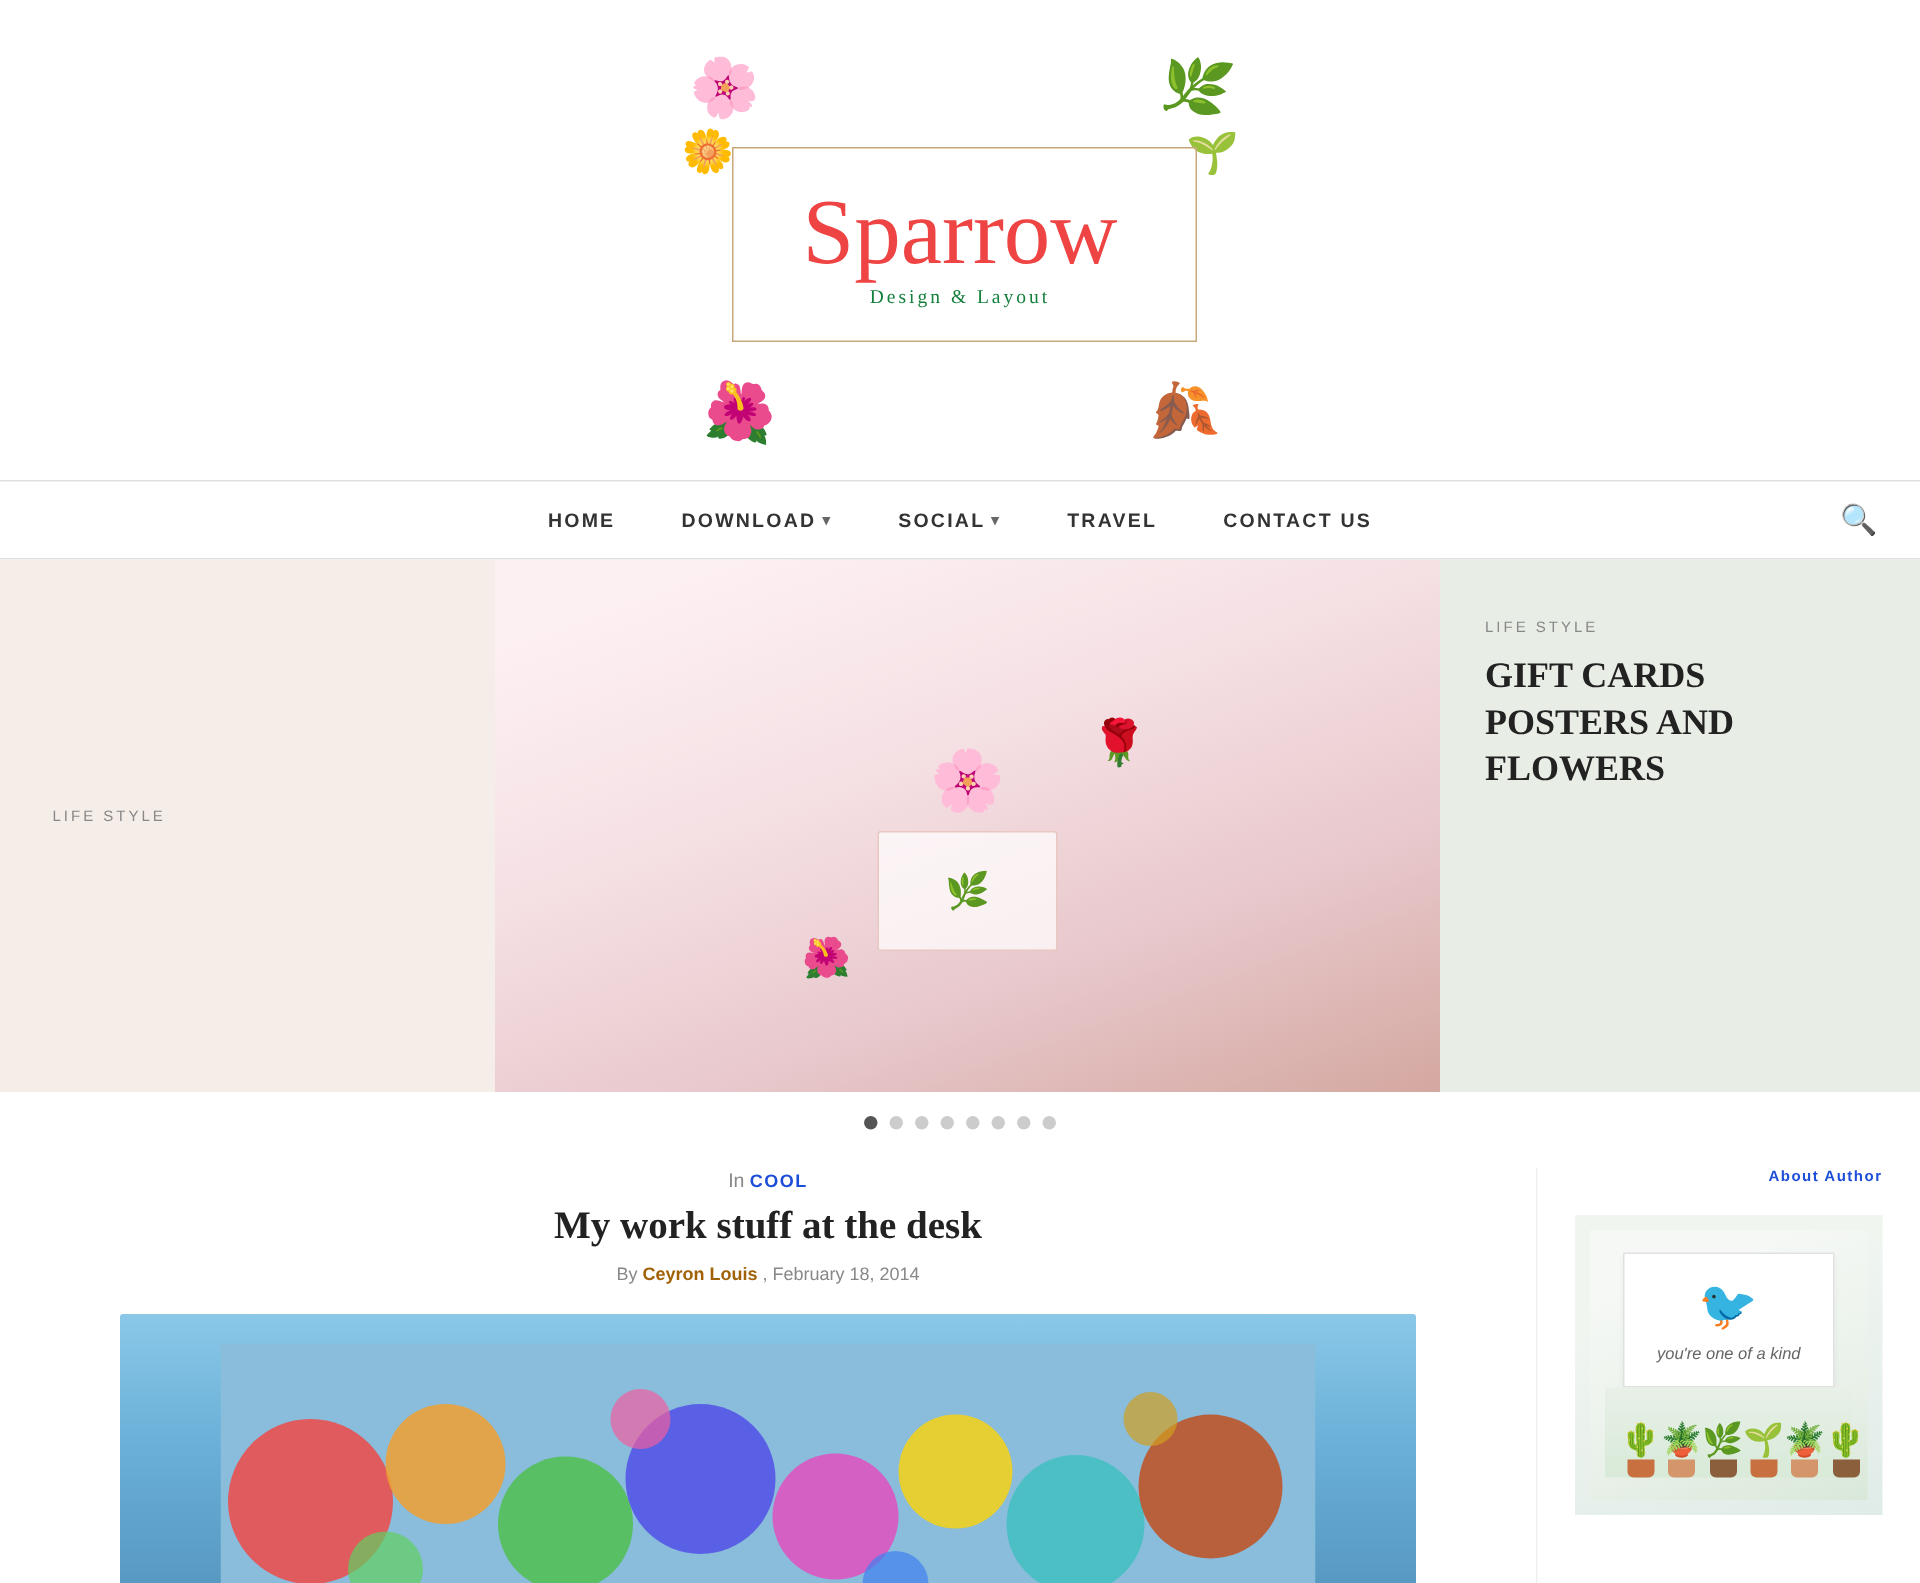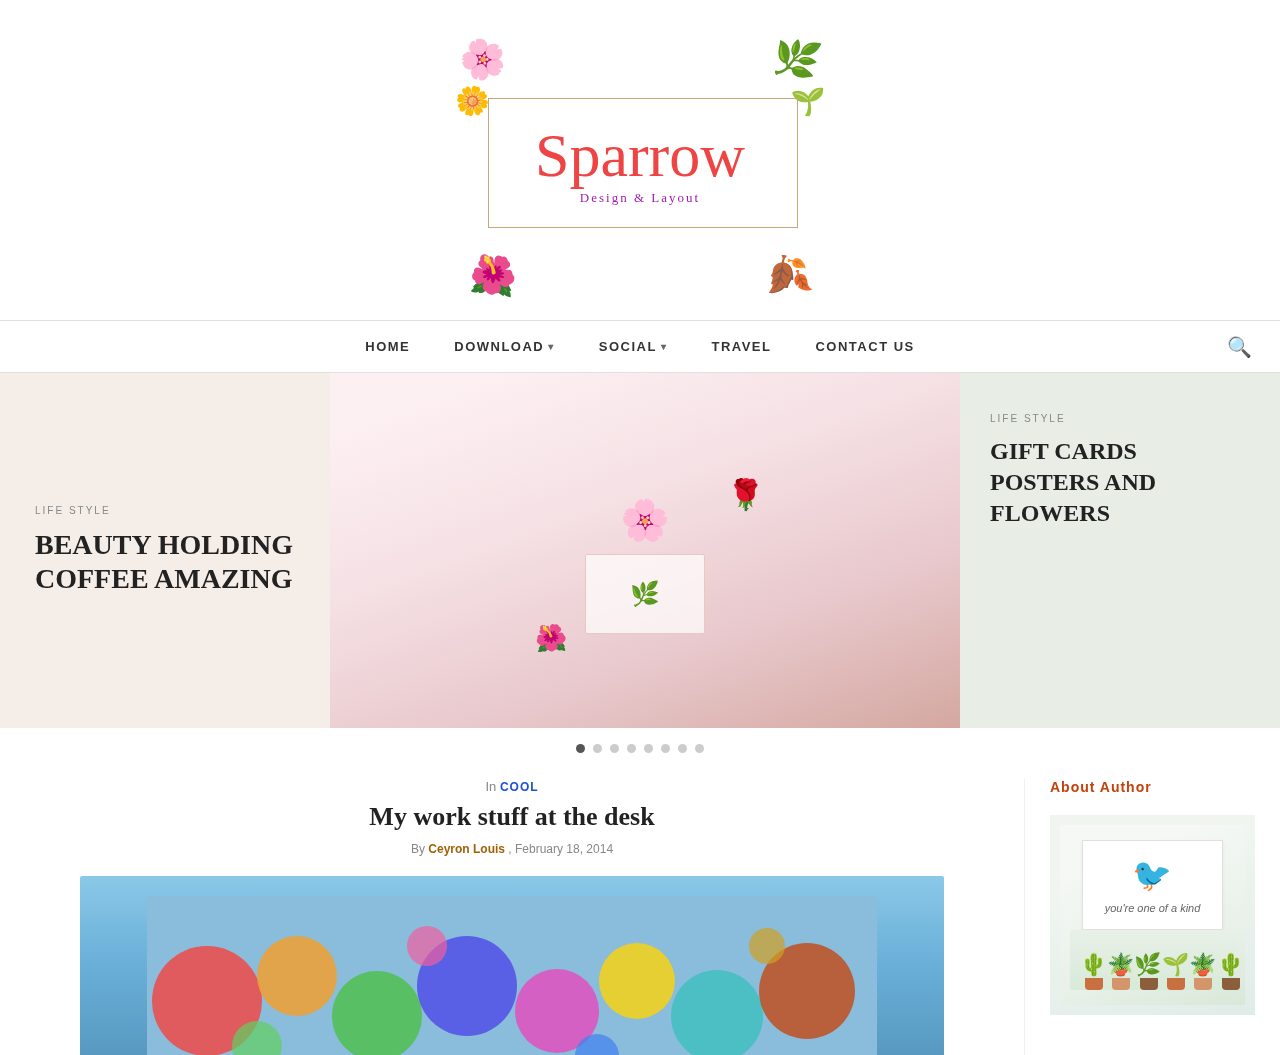--- a/index.html
+++ b/index.html
@@ -36,21 +36,21 @@
     }
     .logo-title {
       font-family: 'Brush Script MT', cursive;
       font-size: 62px;
       color: #ef4444;
       line-height: 1;
       display: block;
     }
     .logo-subtitle {
       font-size: 13px;
-      color: #a21caf;
+      color: #15803d;
       letter-spacing: 2px;
       display: block;
       margin-top: 4px;
     }
     
     .floral-tl, .floral-tr, .floral-bl, .floral-br {
       position: absolute;
       font-size: 38px;
       line-height: 1;
     }
@@ -275,24 +275,24 @@
       padding: 20px;
     }
 
     
     .sidebar {
       width: 255px;
       padding: 0 25px 40px 25px;
       flex-shrink: 0;
     }
     .sidebar-title {
-      font-size: 14px;
+      font-size: 10px;
       font-weight: bold;
-      color: #c2410c;
-      text-align: left;
+      color: #1d4ed8;
+      text-align: right;
       margin-bottom: 20px;
       font-family: Arial, sans-serif;
       letter-spacing: 1px;
     }
     .sidebar-image {
       width: 100%;
       height: 200px;
       background: linear-gradient(160deg, #f0f5f0 30%, #e0ece8 100%);
       display: flex;
       align-items: flex-end;
@@ -375,21 +375,20 @@
   </div>
   <button class="nav-search">
     <span>🔍</span>
   </button>
 </nav>
 
 <div class="hero-slider">
 
   <div class="slide-left">
     <div class="slide-left-category">LIFE STYLE</div>
-    <div class="slide-left-title">BEAUTY HOLDING COFFEE AMAZING</div>
   </div>
 
   <div class="slide-center">
     <div style="width:100%;height:100%;background:linear-gradient(160deg,#fdf0f2 10%,#f5e0e4 40%,#e8c8cc 70%,#d4a8a0 100%);display:flex;align-items:center;justify-content:center;position:relative;">
 
       <div style="position:relative;display:flex;flex-direction:column;align-items:center;gap:10px;margin-top:30px;">
         <div style="font-size:40px;">🌸</div>
         <div style="width:120px;height:80px;background:rgba(255,255,255,0.7);border:1px solid #e8c8c0;border-radius:2px;display:flex;align-items:center;justify-content:center;">
           <span style="font-size:24px;">🌿</span>
         </div>

